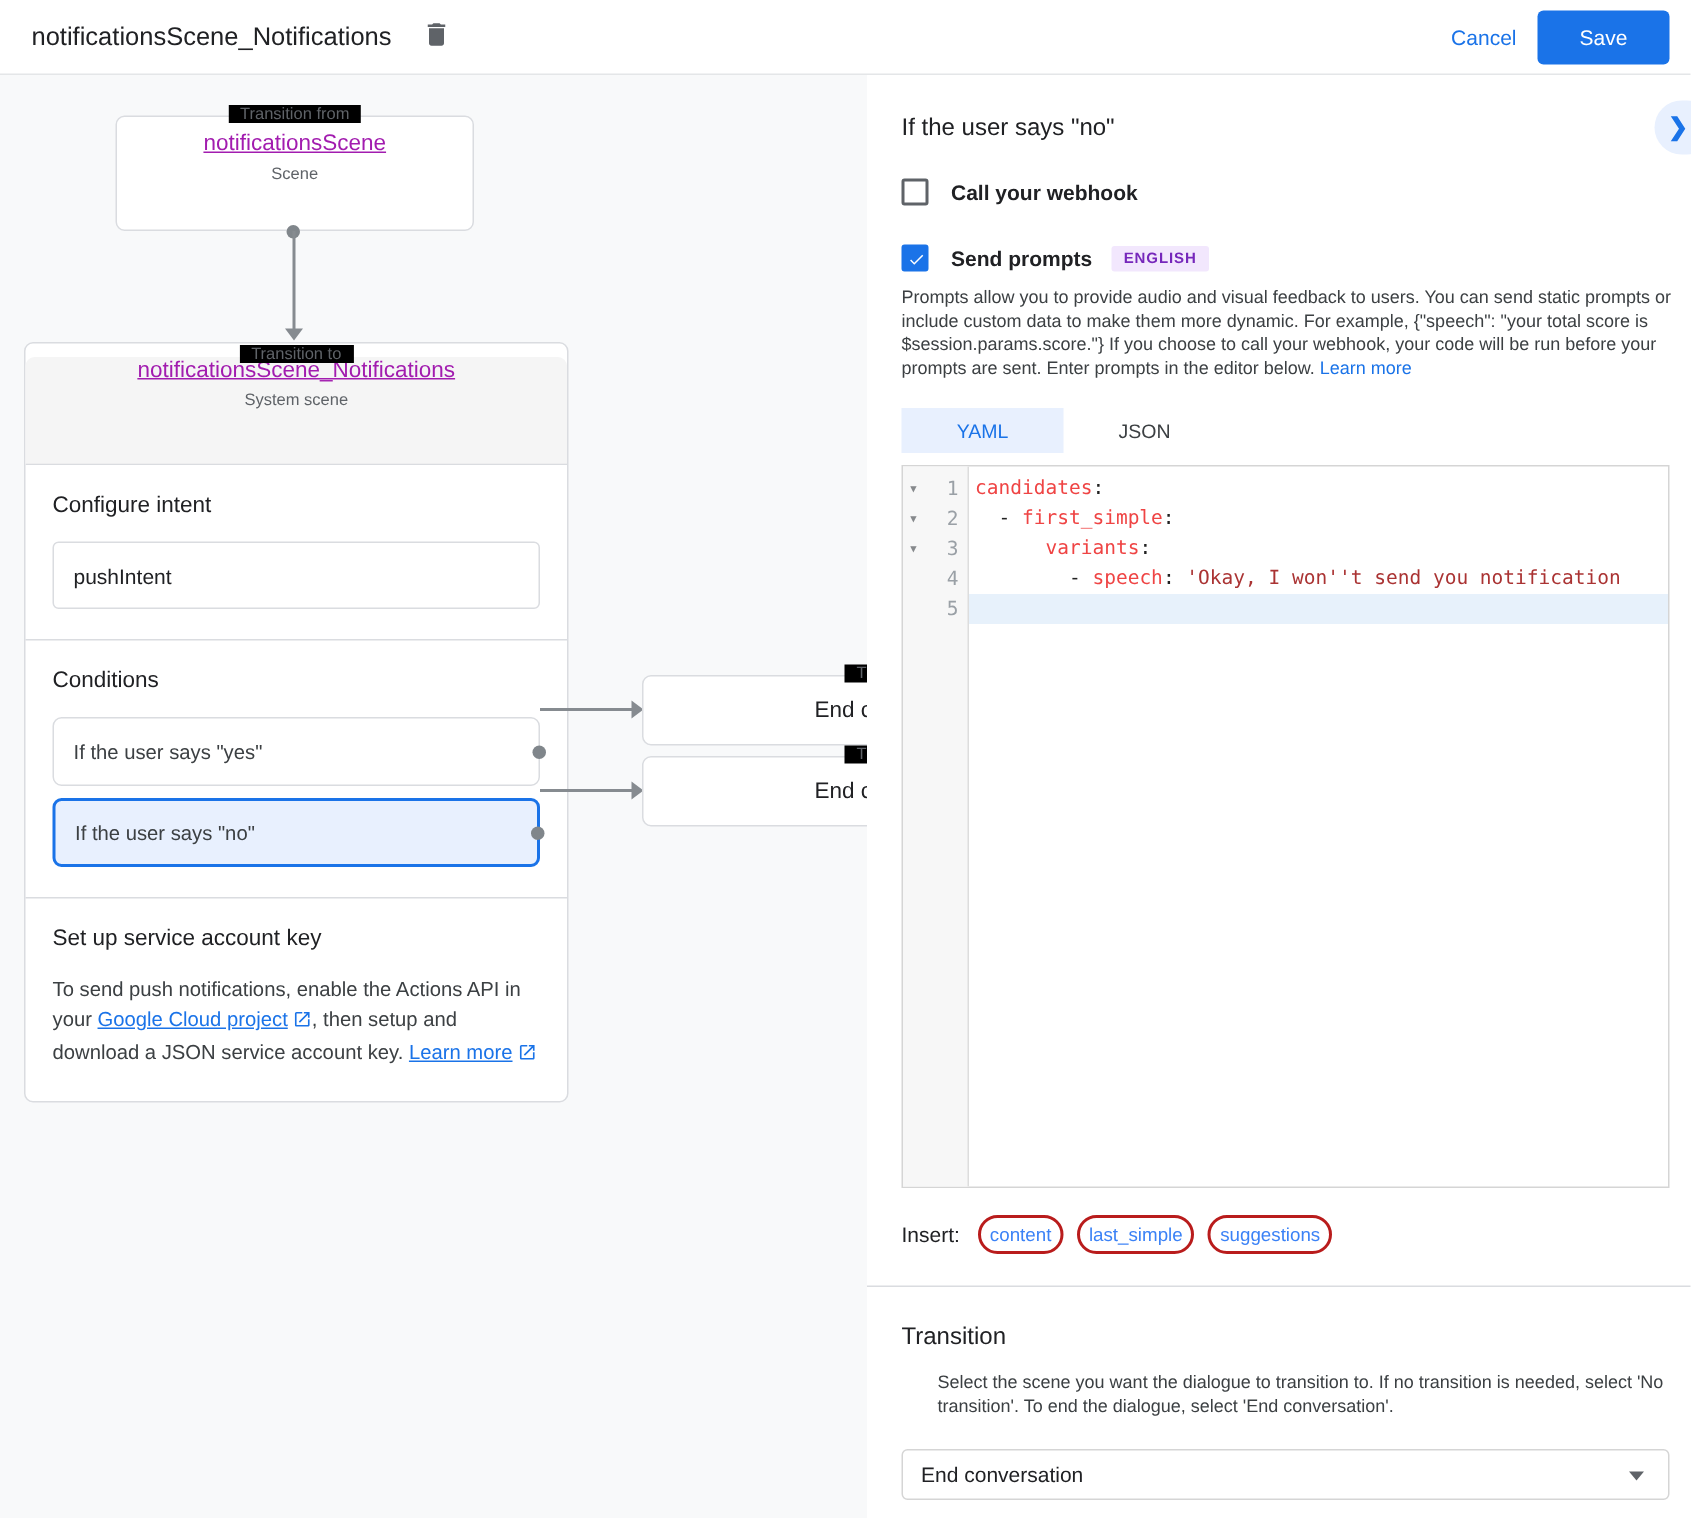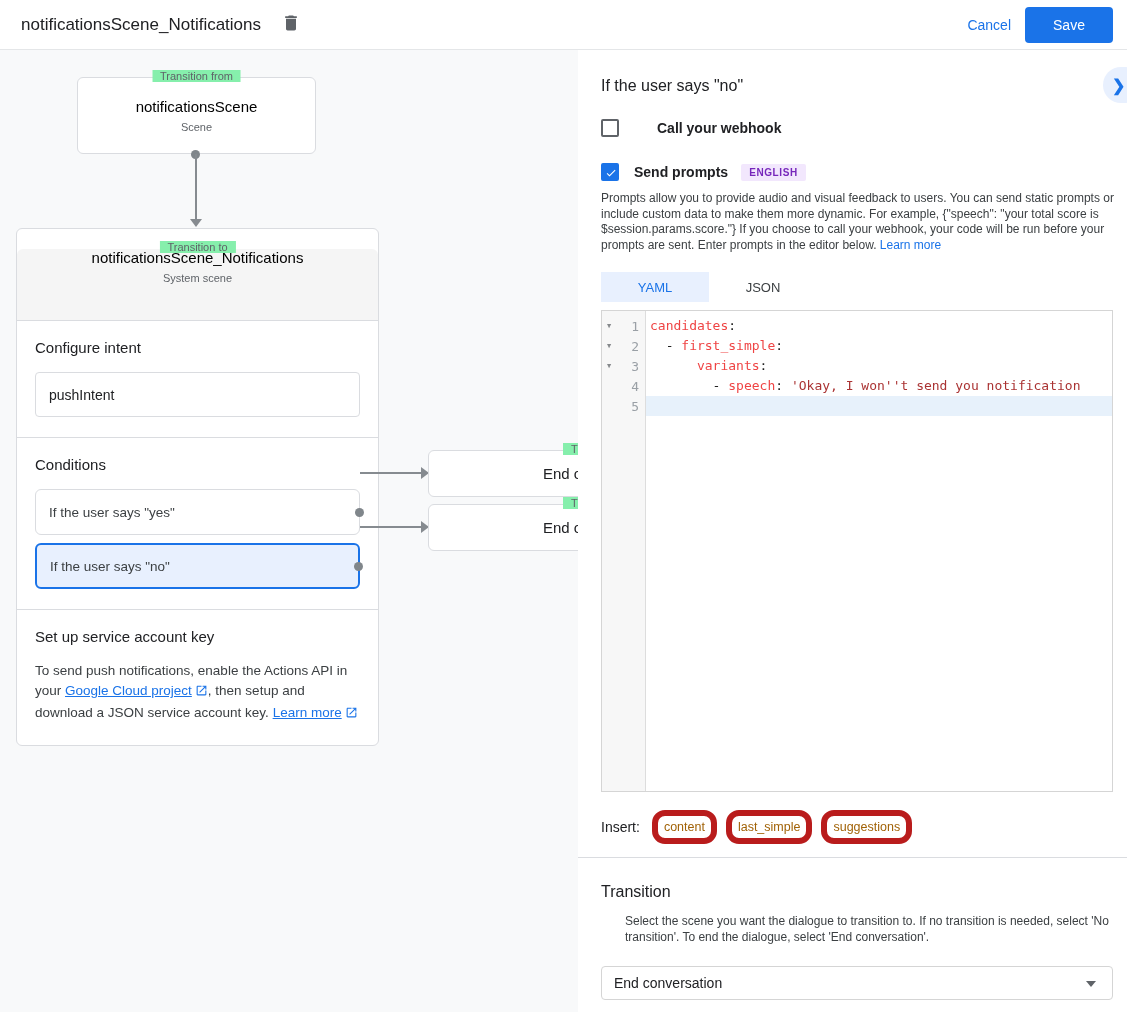--- a/index.html
+++ b/index.html
@@ -15,25 +15,25 @@
   .header-spacer { flex:1; }
   .cancel-btn { color:#1a73e8; font-size:14px; font-weight:500; background:none; border:none;
                 margin-right:14px; cursor:pointer; }
   .save-btn { background:#1a73e8; color:#fff; font-size:14px; font-weight:500; border:none;
               border-radius:4px; width:88px; height:36px; margin-right:14px; cursor:pointer; }
 
   
   .flow-panel { position:absolute; left:0; top:50px; width:578px; height:962px;
                 background:#f8f9fa; overflow:hidden; }
   .node { position:absolute; background:#fff; border:1px solid #dadce0; border-radius:6px; }
-  .node-label { position:absolute; top:-8px; font-size:11px; color:#5f6368; background:#86efac;
+  .node-label { position:absolute; top:-8px; font-size:11px; color:#5f6368; background:#000000;
                 padding:0 8px; white-space:nowrap; }
   .from-node { left:77px; top:27px; width:239px; height:77px; text-align:center; }
   .from-node .node-label { left:50%; transform:translateX(-50%); }
-  .node-name { font-size:15px; color:#000000; margin-top:20px; }
+  .node-name { font-size:15px; color:#a21caf; margin-top:9px;text-decoration:underline; }
   .node-sub { font-size:11px; color:#5f6368; margin-top:6px; }
 
   .v-line { position:absolute; left:195px; top:104px; width:2px; height:66px; background:#868b90; }
   .dot { position:absolute; width:9px; height:9px; border-radius:50%; background:#80868b; }
   .arrow-down { position:absolute; left:190px; top:169px; width:0; height:0;
                 border-left:6px solid transparent; border-right:6px solid transparent;
                 border-top:8px solid #868b90; }
 
   
   .scene-card { position:absolute; left:16px; top:178px; width:363px; background:#fff;
@@ -102,22 +102,22 @@
   .lnum { flex:1; text-align:right; padding-right:6px; color:#9aa0a6; }
   .code { flex:1; padding-top:5px; overflow:hidden; }
   .code-line { height:20px; line-height:20px; white-space:pre; padding-left:4px; overflow:hidden; }
   .code-line.active-line { background:#e7f1fb; }
   .tok-key { color:#ef4444; }
   .tok-str { color:#aa3333; }
   .tok-plain { color:#222; }
 
   .insert-row { position:absolute; left:23px; top:760px; display:flex; align-items:center; }
   .insert-label { font-size:14px; color:#202124; margin-right:12px; }
-  .chip { border:6px solid #b91c1c; border-radius:13px; background:#fff; padding:4px 6px;
-          font-size:12.5px; color:#a16207; margin-right:9px; cursor:pointer; }
+  .chip { border:2px solid #b91c1c; border-radius:13px; background:#fff; padding:4px 6px;
+          font-size:12.5px; color:#3b82f6; margin-right:9px; cursor:pointer; }
 
   .rp-divider { position:absolute; left:0; top:807px; width:549px; border-top:1px solid #dadce0; }
   .trans-heading { position:absolute; left:23px; top:833px; font-size:16px; color:#202124; }
   .trans-desc { position:absolute; left:23px; top:864px; width:516px; font-size:12px;
                 line-height:15.5px; color:#3c4043;margin-left:24px; }
   .dropdown { position:absolute; left:23px; top:916px; width:512px; height:34px;
               border:1px solid #d5d5d5; border-radius:4px; background:#fff; display:flex;
               align-items:center; padding-left:12px; font-size:14px; color:#202124; cursor:pointer; }
   .caret { position:absolute; right:16px; top:14px; width:0; height:0;
            border-left:5px solid transparent; border-right:5px solid transparent;
@@ -199,21 +199,21 @@
     <div class="node-label">Transition to</div>
     <div class="end-text">End conversation</div>
   </div>
 </div>
 
 <div class="right-panel">
 
   <div class="rp-title">If the user says "no"</div>
   <button class="collapse-btn"><span>❯</span></button>
 
-  <div class="check-row" style="top:69px;gap:23px;">
+  <div class="check-row" style="top:69px;">
     <span class="checkbox"></span>
     <span class="check-label">Call your webhook</span>
   </div>
 
   <div class="check-row" style="top:113px;">
     <span class="checkbox checked">
         <svg width="14" height="12" viewBox="0 0 24 24">
           <path fill="#fff" d="M9 16.2L4.8 12l-1.4 1.4L9 19 21 7l-1.4-1.4L9 16.2z"></path>
         </svg>
       </span>

